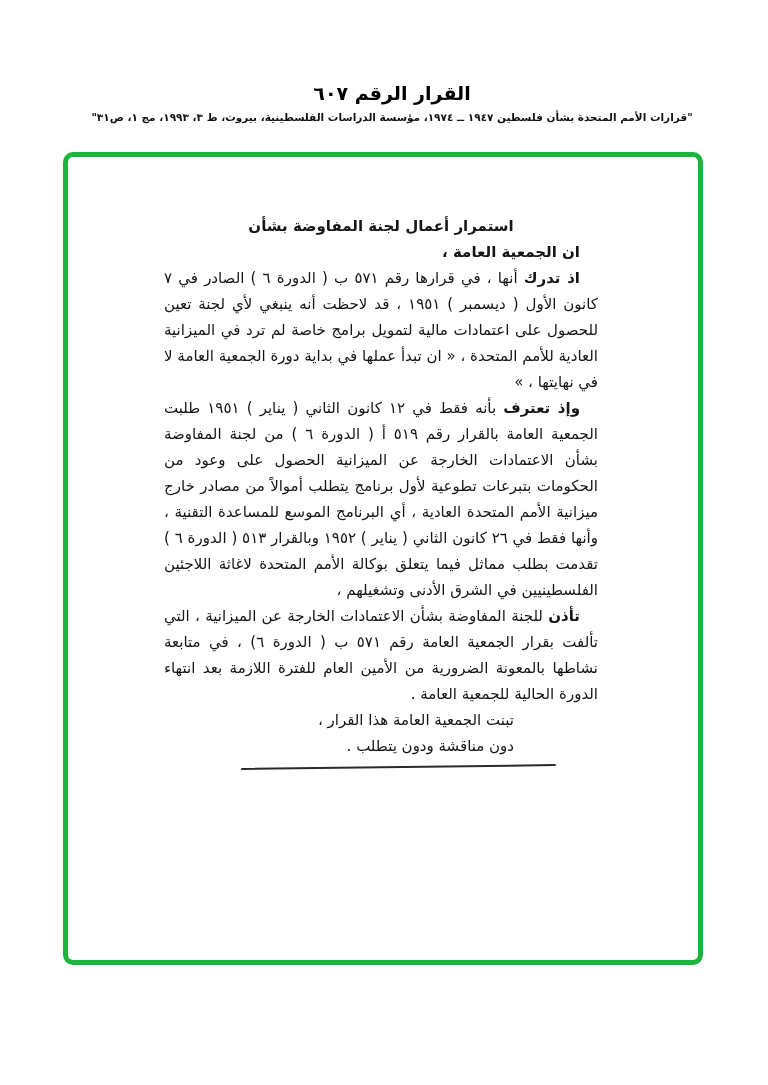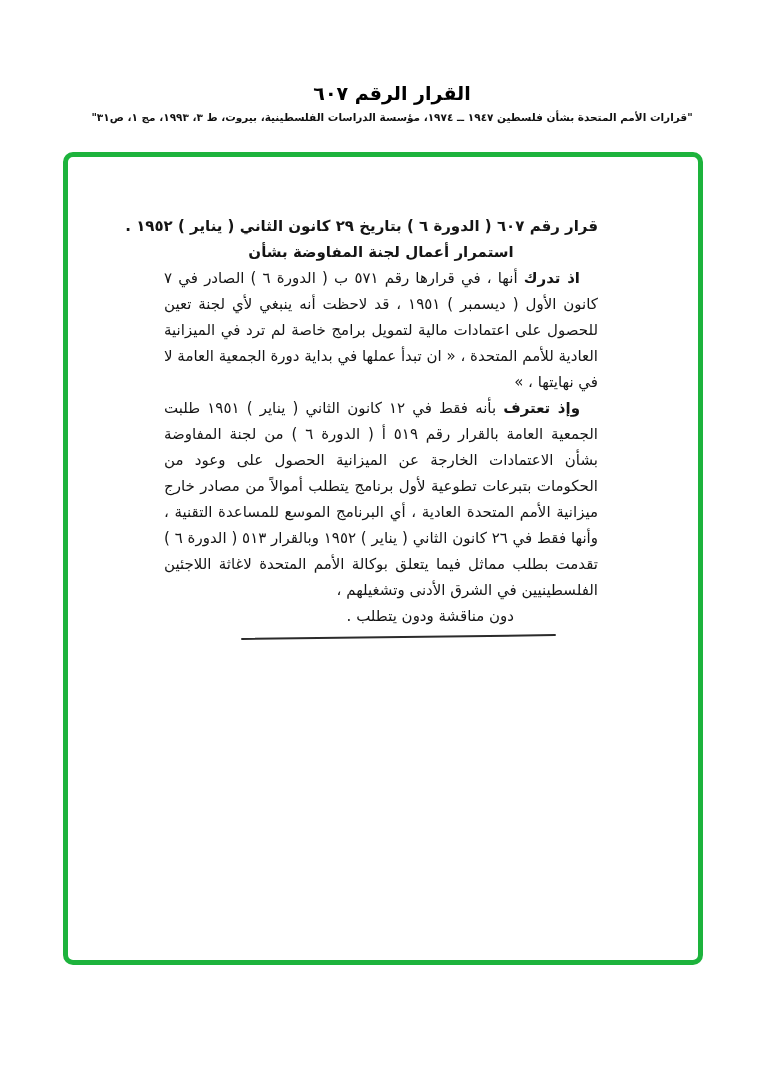--- a/index.html
+++ b/index.html
@@ -88,30 +88,32 @@
 
 <header class="page-header">
   <h1 class="page-title">القرار الرقم ٦٠٧</h1>
   <div class="citation">"قرارات الأمم المتحدة بشأن فلسطين ١٩٤٧ ــ ١٩٧٤، مؤسسة الدراسات الفلسطينية، بيروت، ط ٣، ١٩٩٣، مج ١، ص٣١"</div>
 </header>
 
 <div class="frame" style="border-color: rgb(29, 179, 60);">
   <div class="doc" style="color: rgb(21, 21, 21);">
 
     <div class="doc-heading">
-      <div>قرار رقم ٦٠٧ ( الدورة ٦ ) بتاريخ ٢٩ كانون الثاني ( يناير ) ١٩٥٢ .</div>
       <div>استمرار أعمال لجنة المفاوضة بشأن</div>
     </div>
 
+    <p class="opening">ان الجمعية العامة ،</p>
 
     <p class="para"><strong>اذ تدرك</strong><span> أنها ، في قرارها رقم ٥٧١ ب ( الدورة ٦ ) الصادر في ٧ كانون الأول ( ديسمبر ) ١٩٥١ ، قد لاحظت أنه ينبغي لأي لجنة تعين للحصول على اعتمادات مالية لتمويل برامج خاصة لم ترد في الميزانية العادية للأمم المتحدة ، « ان تبدأ عملها في بداية دورة الجمعية العامة لا في نهايتها ، »</span></p>
 
     <p class="para"><strong>وإذ تعترف</strong><span> بأنه فقط في ١٢ كانون الثاني ( يناير ) ١٩٥١ طلبت الجمعية العامة بالقرار رقم ٥١٩ أ ( الدورة ٦ ) من لجنة المفاوضة بشأن الاعتمادات الخارجة عن الميزانية الحصول على وعود من الحكومات بتبرعات تطوعية لأول برنامج يتطلب أموالاً من مصادر خارج ميزانية الأمم المتحدة العادية ، أي البرنامج الموسع للمساعدة التقنية ، وأنها فقط في ٢٦ كانون الثاني ( يناير ) ١٩٥٢ وبالقرار ٥١٣ ( الدورة ٦ ) تقدمت بطلب مماثل فيما يتعلق بوكالة الأمم المتحدة لاغاثة اللاجئين الفلسطينيين في الشرق الأدنى وتشغيلهم ،</span></p>
 
+    <p class="para"><strong>تأذن</strong><span> للجنة المفاوضة بشأن الاعتمادات الخارجة عن الميزانية ، التي تألفت بقرار الجمعية العامة رقم ٥٧١ ب ( الدورة ٦) ، في متابعة نشاطها بالمعونة الضرورية من الأمين العام للفترة اللازمة بعد انتهاء الدورة الحالية للجمعية العامة .</span></p>
 
     <div class="closing">
+      <div>تبنت الجمعية العامة هذا القرار ،</div>
       <div>دون مناقشة ودون يتطلب .</div>
     </div>
 
     <div class="scan-rule"></div>
 
   </div>
 </div>
 
 </body></html>

